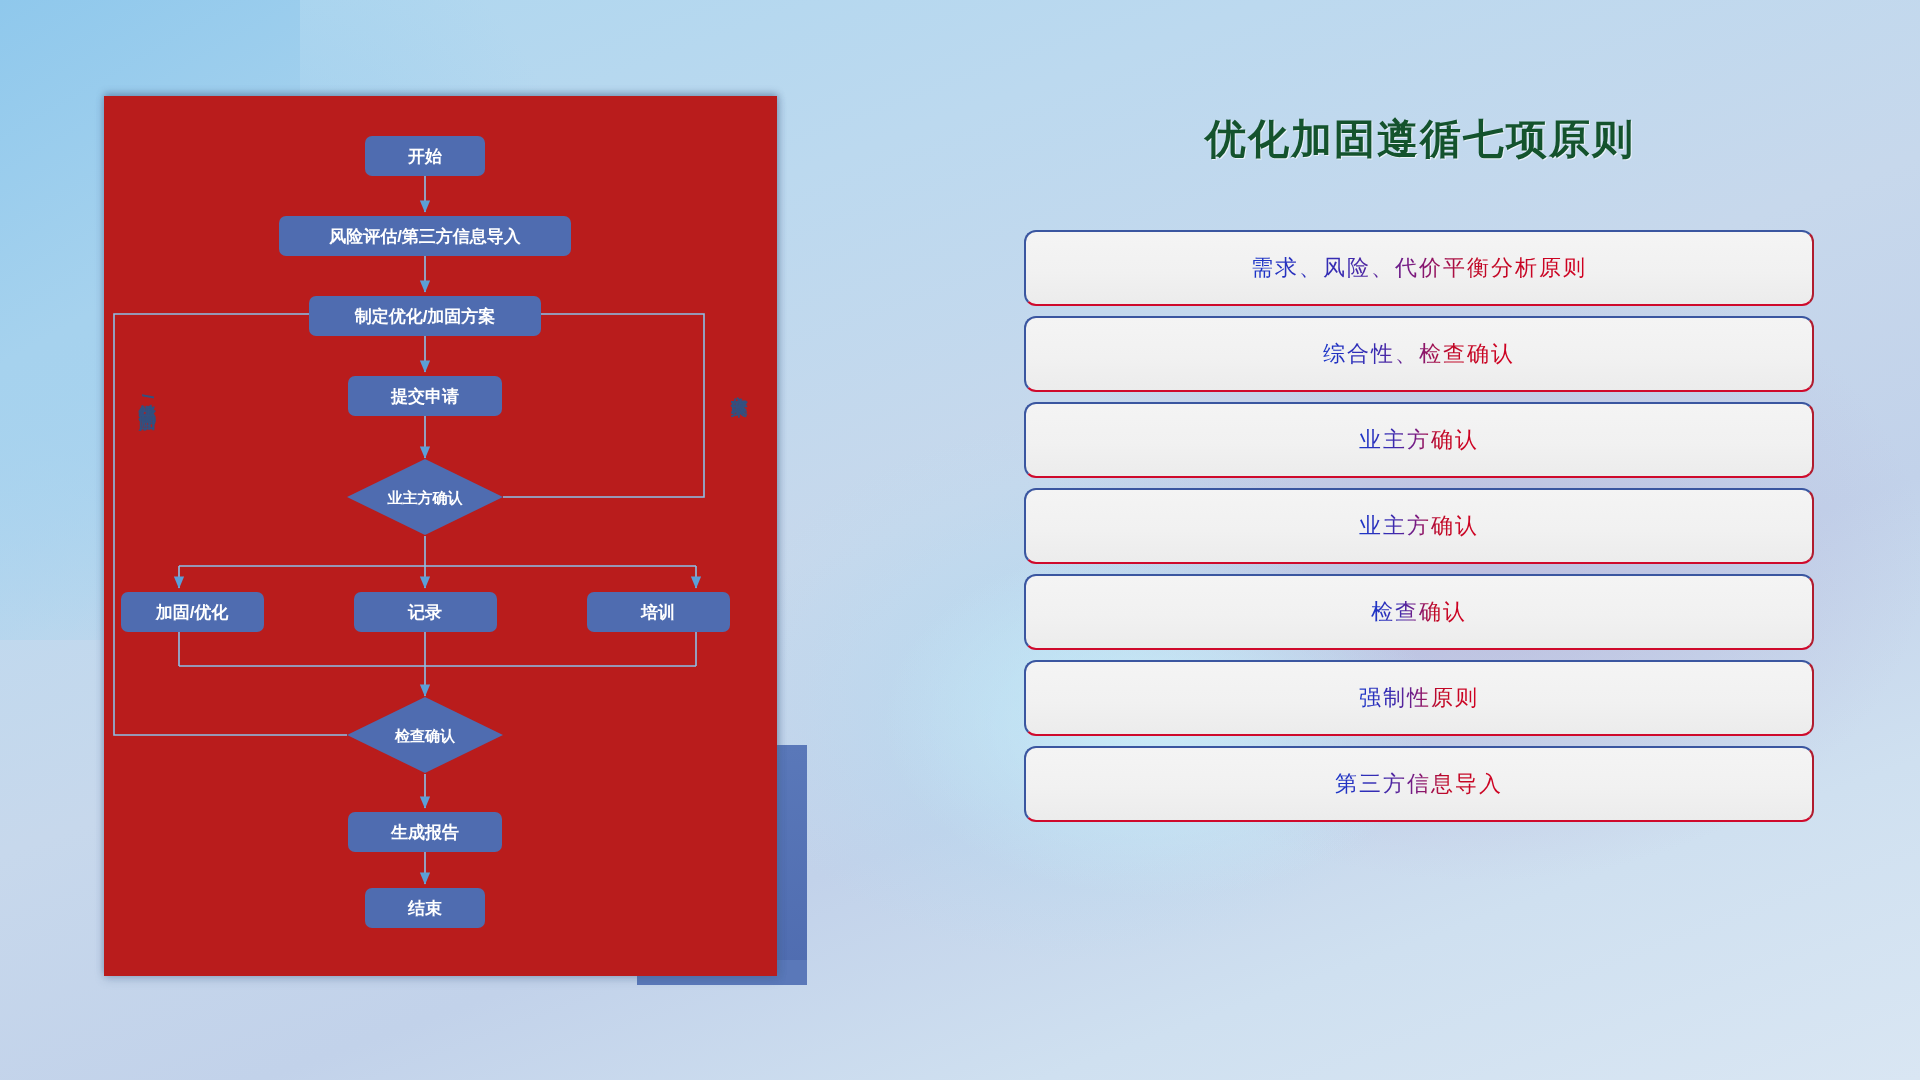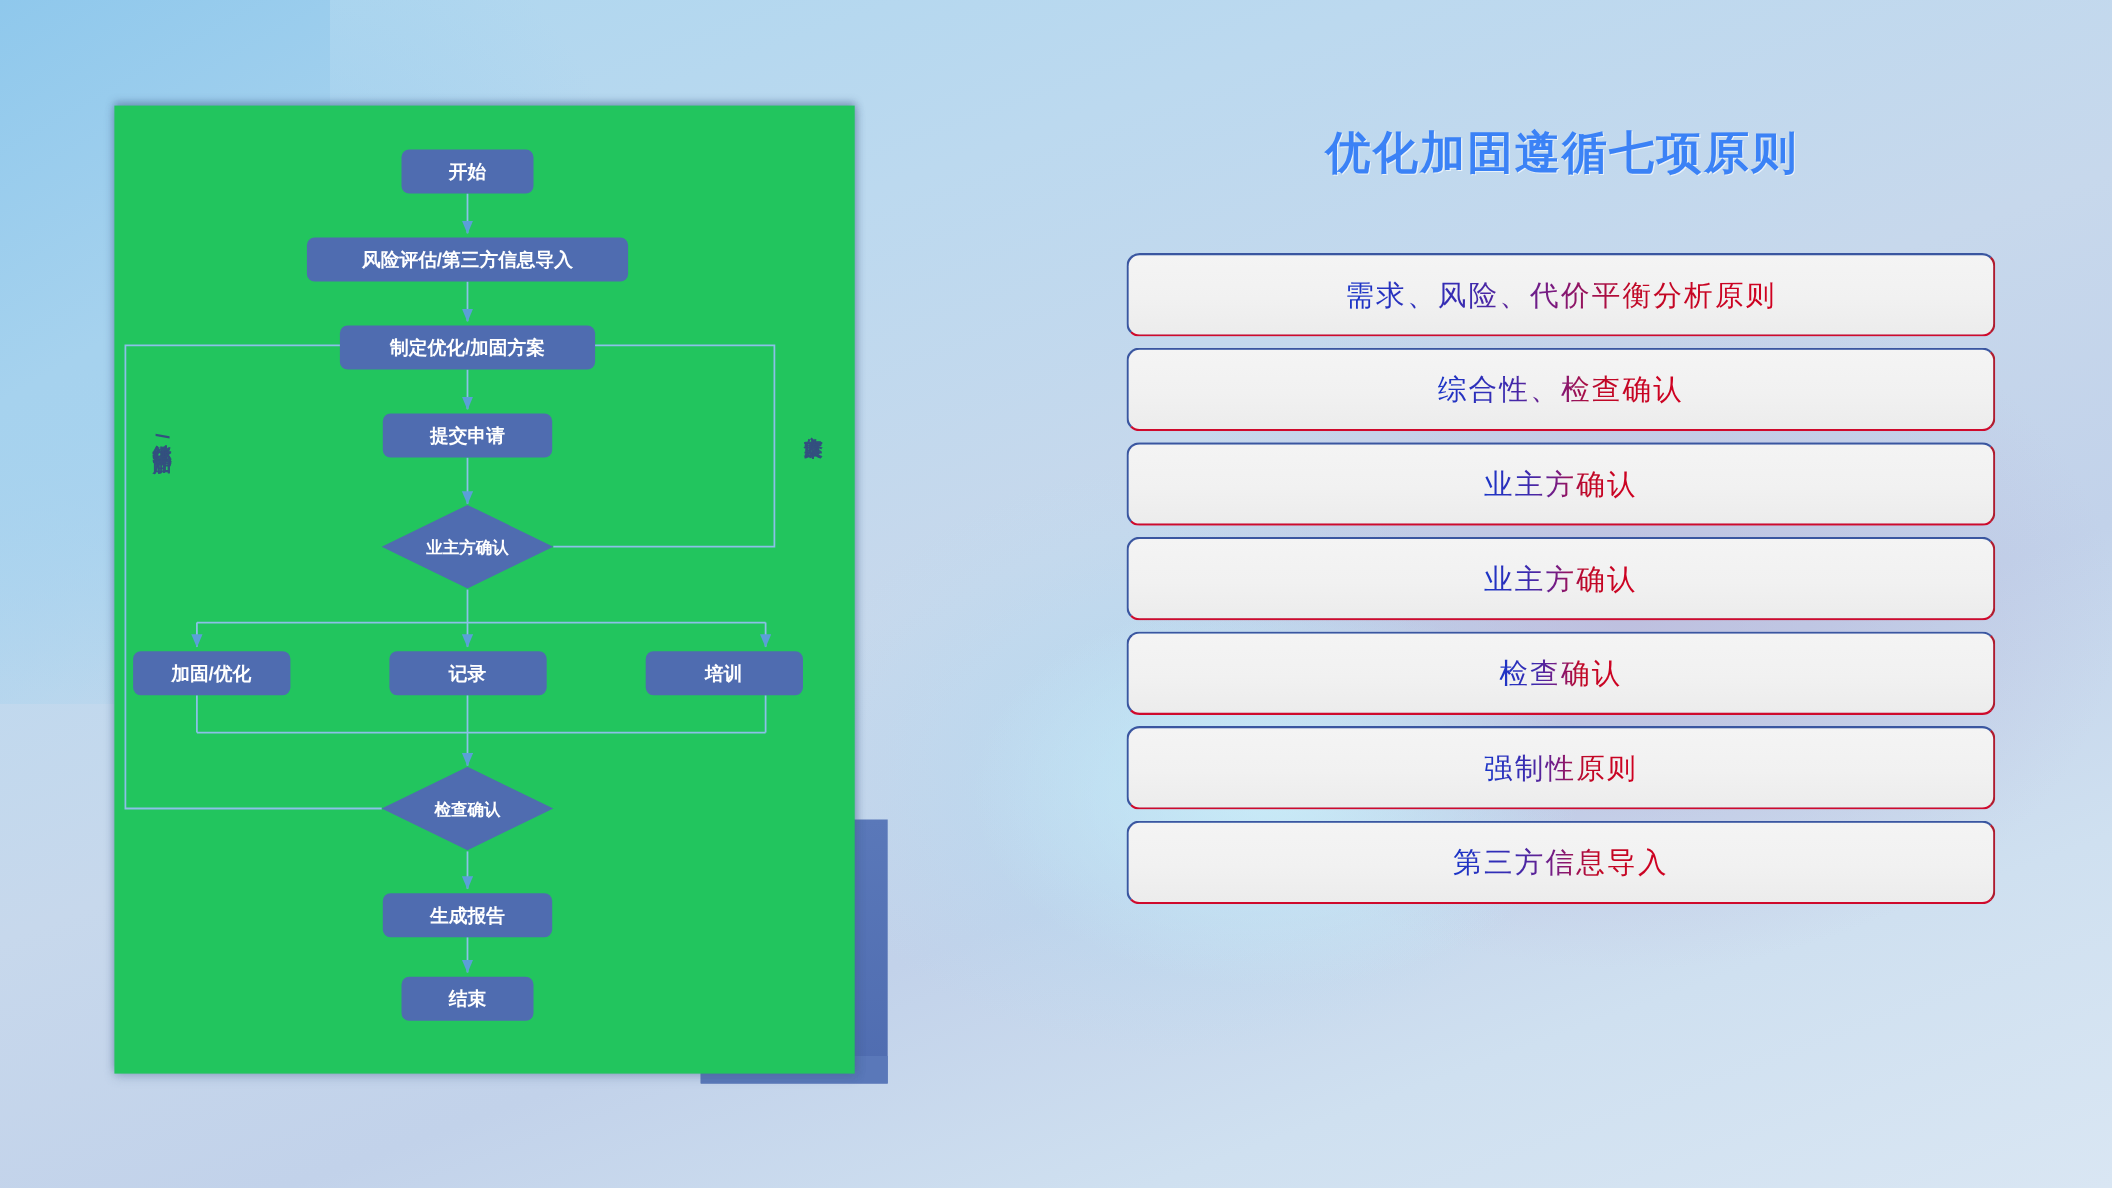--- a/index.html
+++ b/index.html
@@ -30,21 +30,21 @@
   #chart-shadow-block{
     position:absolute;left:637px;top:745px;width:170px;height:240px;
     background:linear-gradient(180deg,#5a78b9 0%,#4f6cb0 100%);
   }
   #chart-shadow-block2{
     position:absolute;left:637px;top:960px;width:170px;height:25px;
     background:#5a78b9;
   }
   #chart-card{
     position:absolute;left:104px;top:96px;width:673px;height:880px;
-    background:#22c55e;
+    background:#b91c1c;
     box-shadow:0 -3px 7px rgba(70,100,140,0.45), 3px 0 7px rgba(70,100,140,0.18), 0 4px 9px rgba(70,100,140,0.22);
   }
   #flow{position:absolute;left:0;top:0;width:673px;height:880px;}
 
   .vlabel{
     position:absolute;
     writing-mode:vertical-rl;
     font-size:17px;color:#33507f;font-weight:600;
     letter-spacing:1px;line-height:1.05;
     white-space:nowrap;
@@ -52,41 +52,41 @@
   #vlabel-left{left:138px;top:390px;}
   #vlabel-right{left:730px;top:383px;}
 
   
   #panel{
     position:absolute;left:1020px;top:96px;width:800px;height:920px;
   }
   #panel-title{
     position:absolute;left:0;top:16px;width:800px;
     text-align:center;
-    font-size:41px;font-weight:bold;color:#3b82f6;
+    font-size:41px;font-weight:bold;color:#14532d;
     letter-spacing:2px;
     text-shadow:1px 1px 0 rgba(255,255,255,0.65);
   }
   #principle-list{
     position:absolute;left:4px;top:134px;width:790px;
   }
   .principle-item{
     position:relative;
     height:76px;margin-bottom:10px;
     background:linear-gradient(180deg,#f4f4f4 0%,#f1f1f1 55%,#ececec 100%);
     border-radius:12px;
     border-top:2px solid #3a56a0;
     border-left:2px solid #3a56a0;
     border-right:2px solid #b01b2e;
     border-bottom:2px solid #cf0a2c;
     display:flex;align-items:center;justify-content:center;
     box-sizing:border-box;
   }
   .principle-text{
-    font-size:26px;font-weight:500;letter-spacing:2px;
+    font-size:22px;font-weight:500;letter-spacing:2px;
     background:linear-gradient(90deg,#1a35c8 0%,#3a2bb0 28%,#7a1a80 48%,#c00826 66%,#d00020 100%);
     -webkit-background-clip:text;background-clip:text;
     color:transparent;-webkit-text-fill-color:transparent;
   }
 </style>
 </head>
 <body>
 
 <div id="bg">
   <div id="bg-corner-tl"></div>

